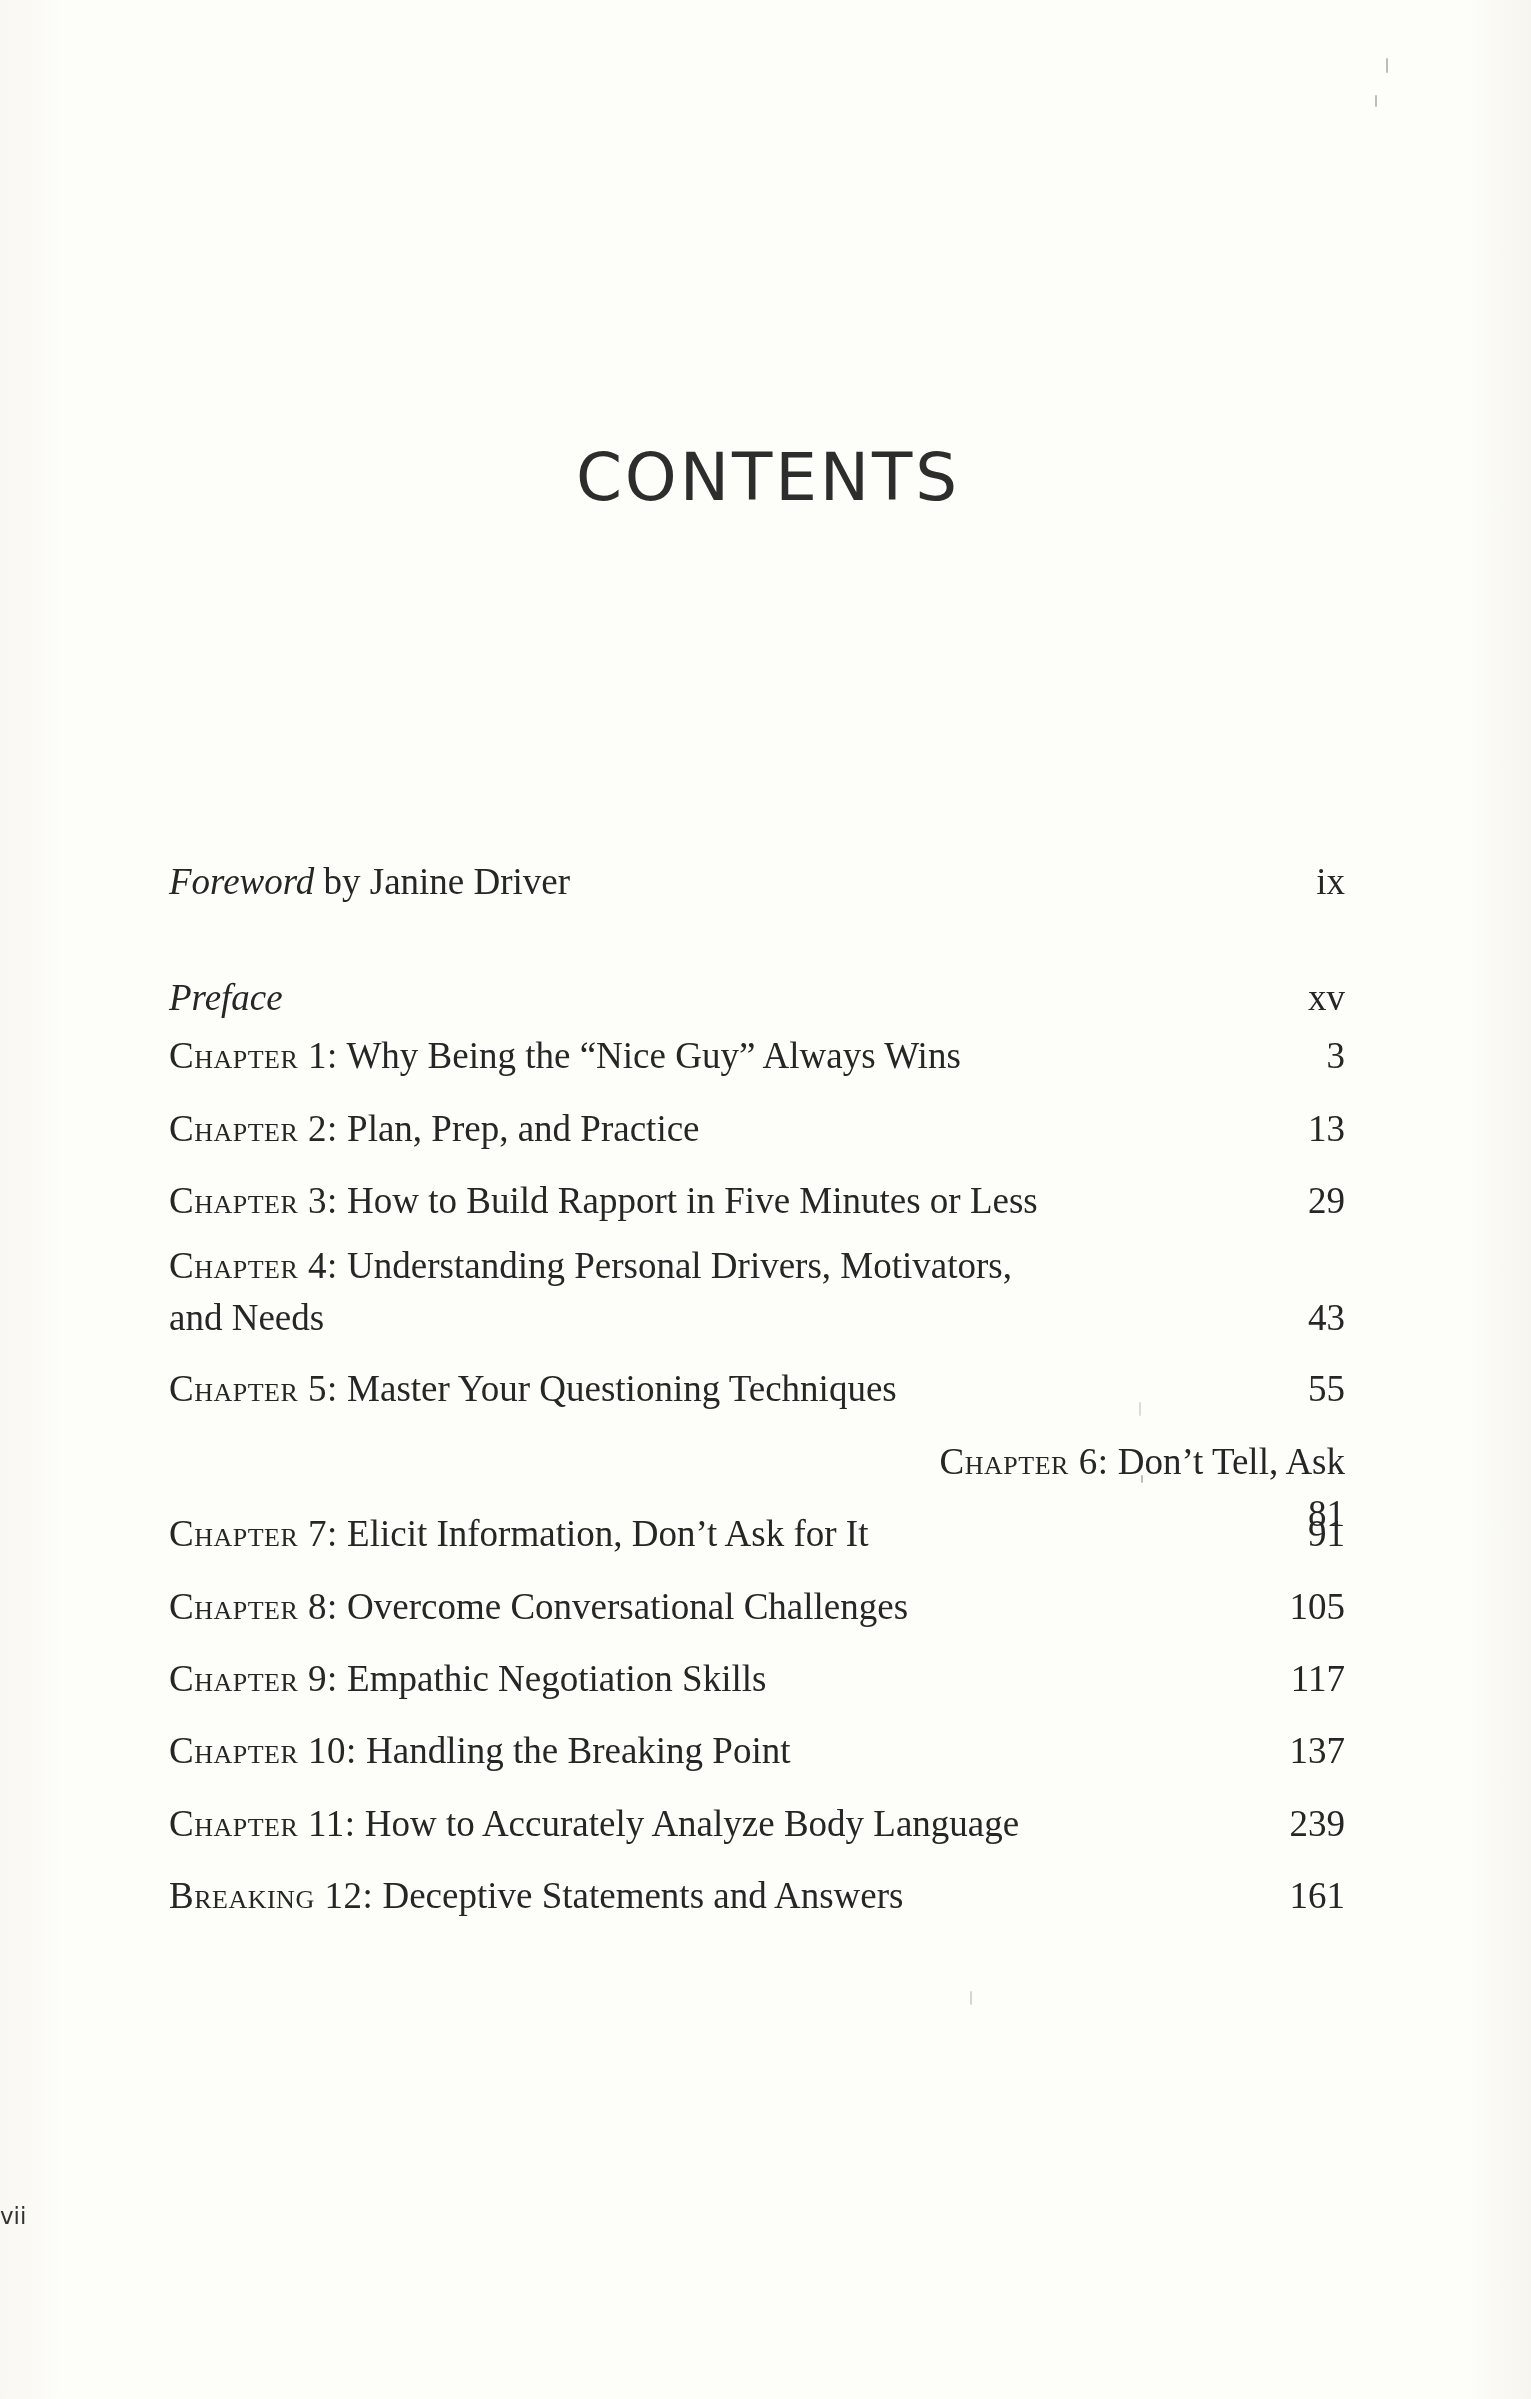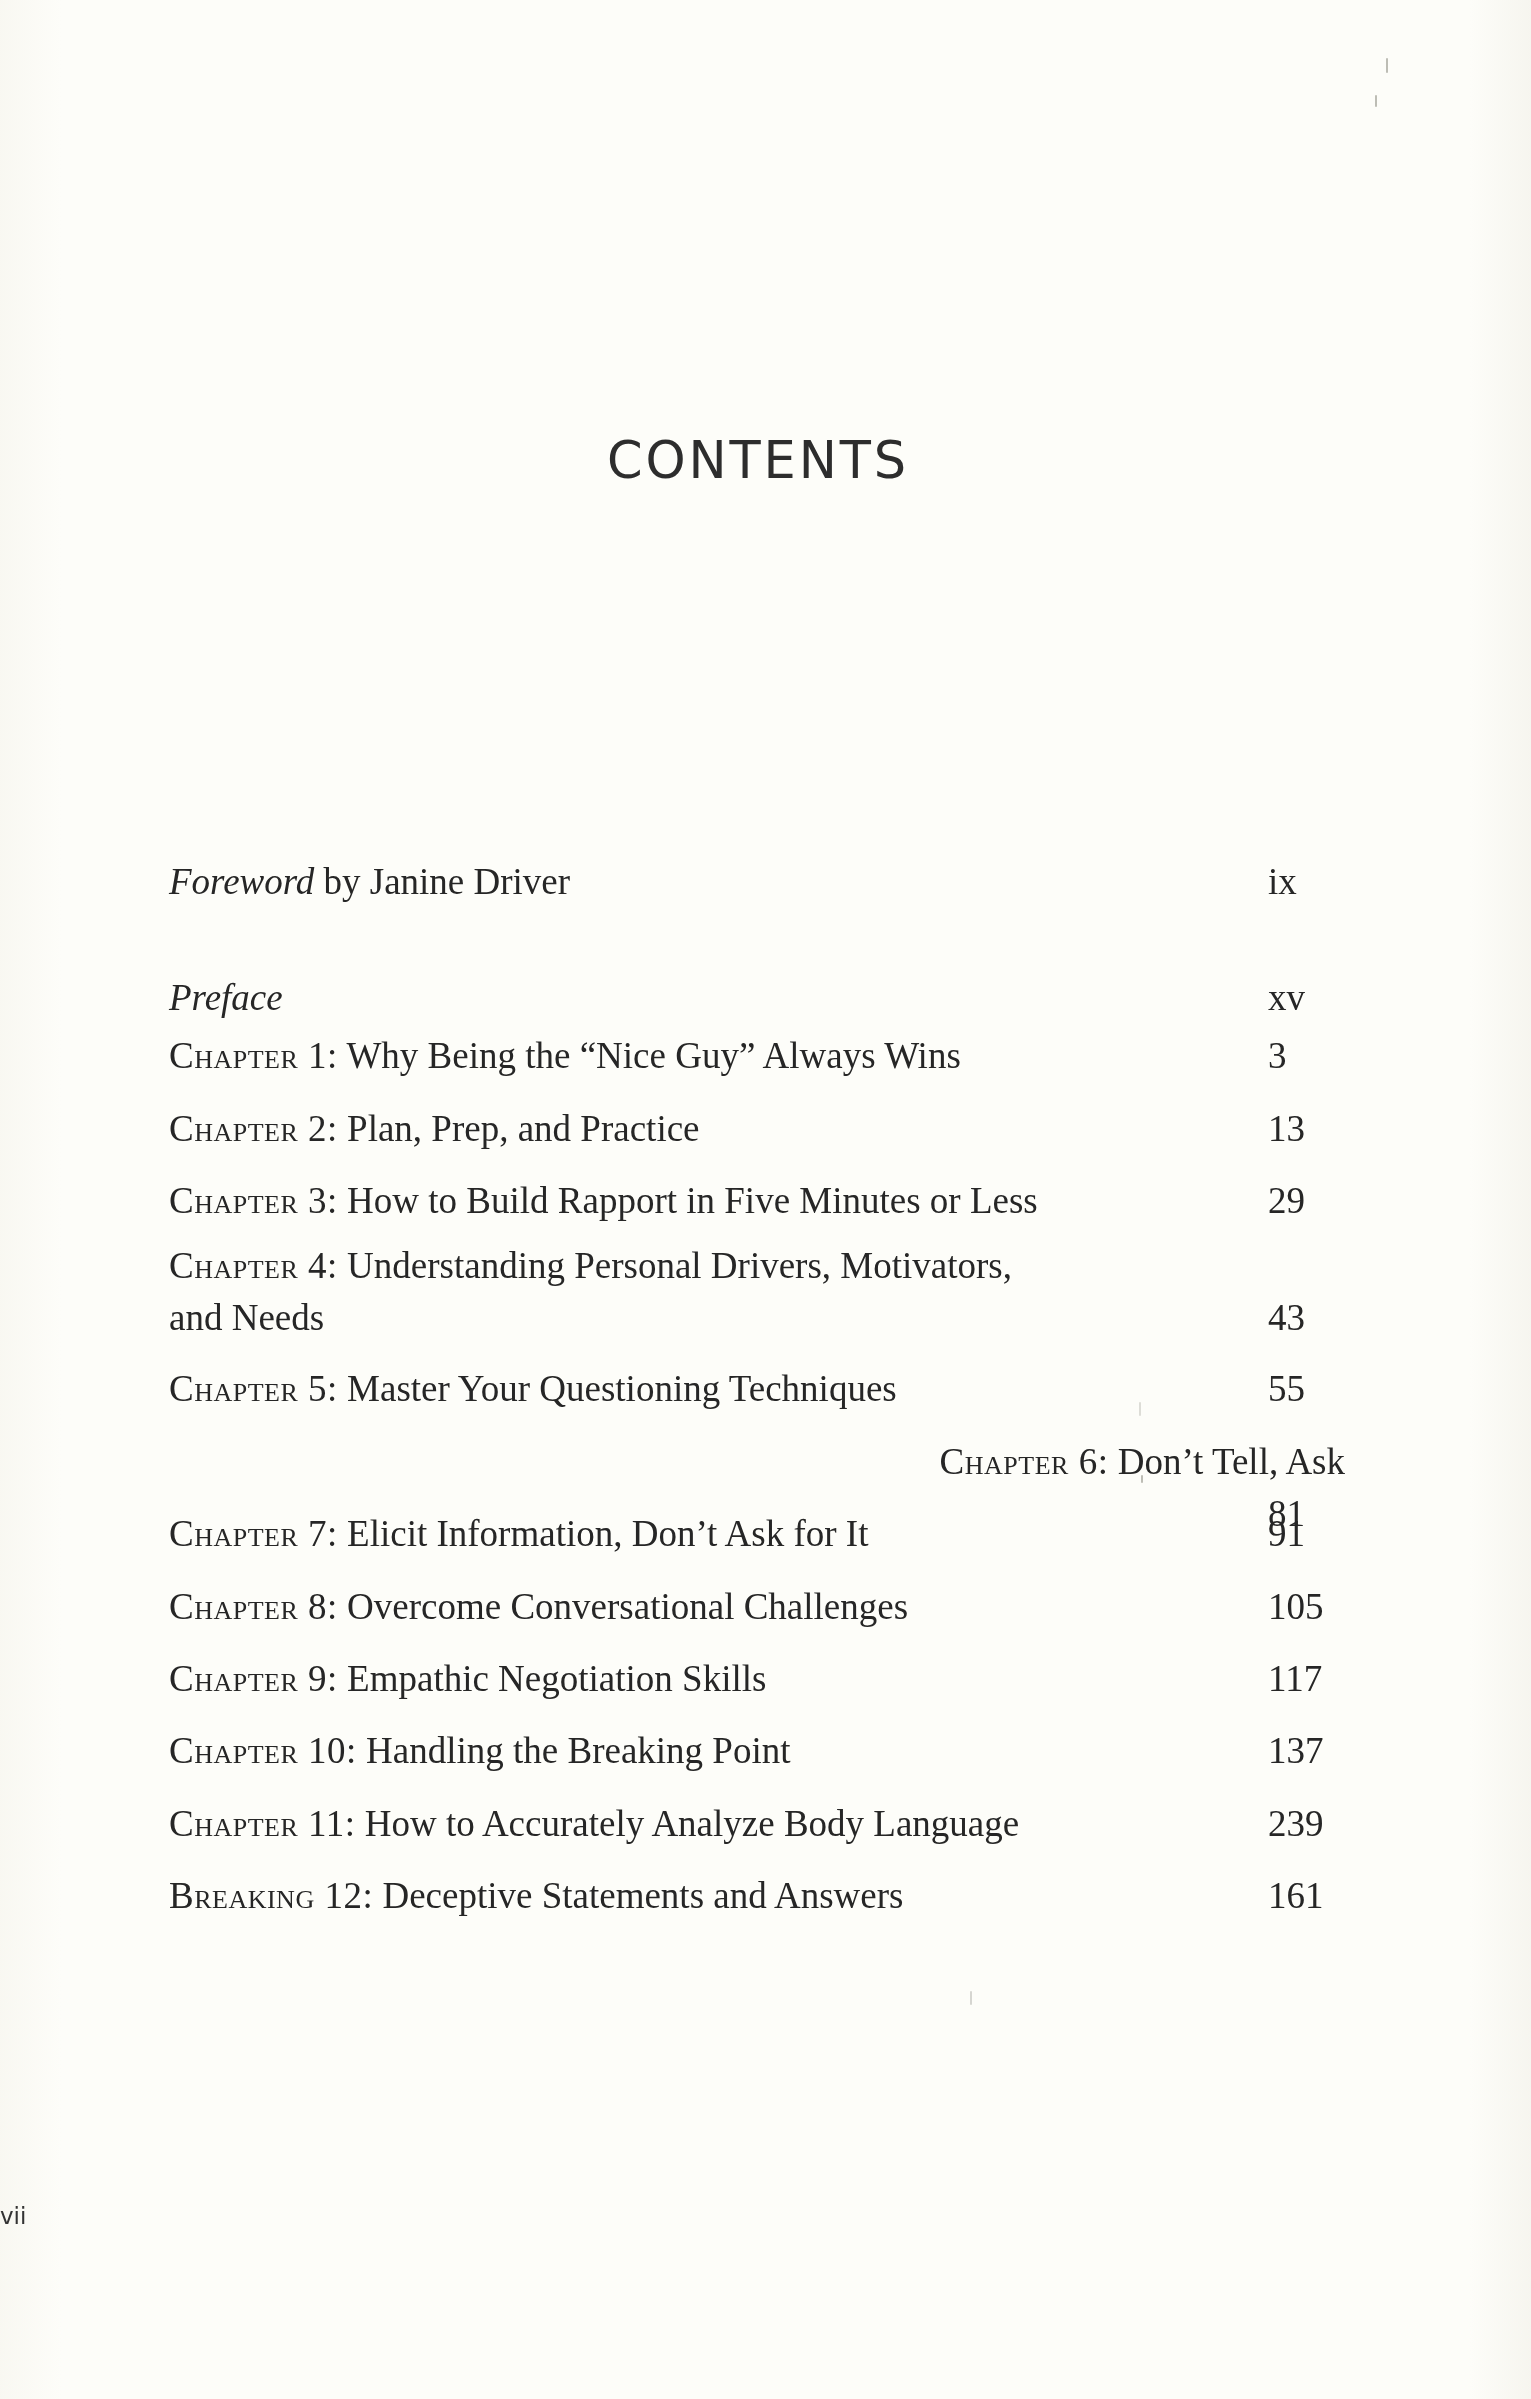--- a/index.html
+++ b/index.html
@@ -22,24 +22,24 @@
         #fdfdf9;
     }
     .heading {
       position: absolute;
       left: 0;
       width: 1512px;
       top: 433px;
       text-align: center;
       font-family: "DejaVu Sans", "Liberation Sans", sans-serif;
       font-weight: 400;
-      font-size: 51px;
+      font-size: 66px;
       letter-spacing: 2.9px;
       color: #2d2d2d;
-      margin: 2px;
+      margin: 12px;
       line-height: 1;
     }
     .toc {
       position: absolute;
       left: 169px;
       top: 0;
       width: 1176px;
       height: 100%;
       font-family: "Liberation Serif", "DejaVu Serif", serif;
       font-size: 37px;
@@ -53,21 +53,21 @@
       justify-content: space-between;
       align-items: flex-end;
       line-height: 1.4;
     }
     .row .label {
       display: block;
       max-width: 1023px;
     }
     .row .page-num {
       display: block;
-      text-align: left;
+      text-align: right;
       min-width: 77px;
     }
     .ital {
       font-style: italic;
     }
     .sc {
       font-variant: small-caps;
       letter-spacing: 0.5px;
     }
     .folio {

